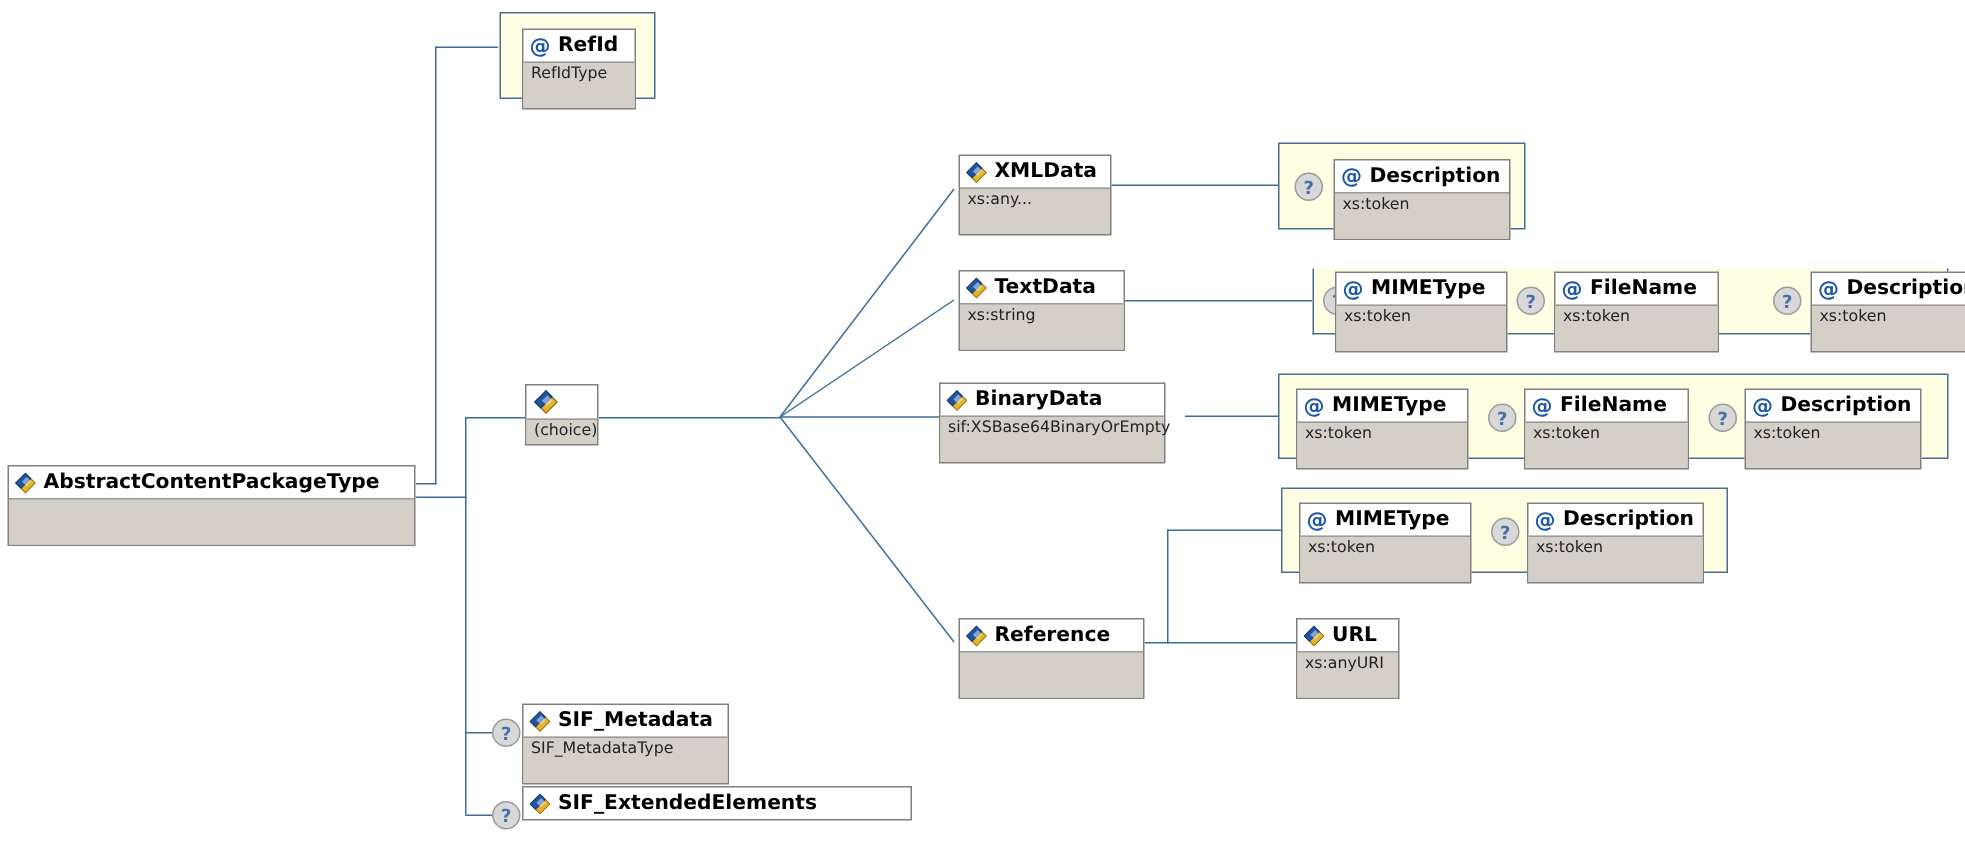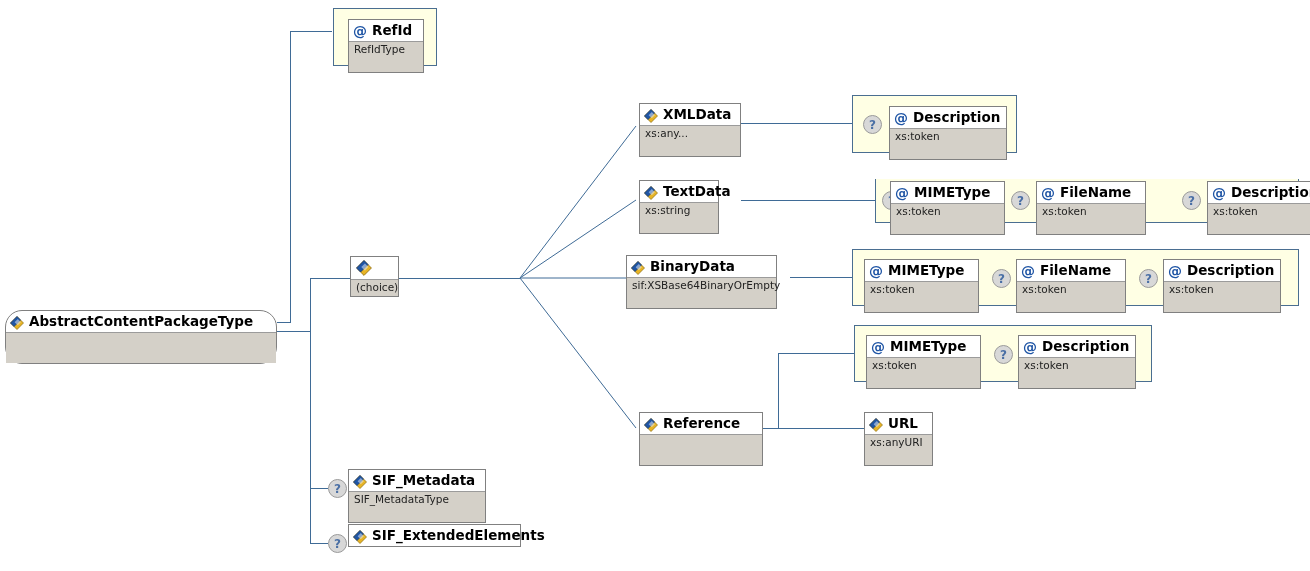--- a/index.html
+++ b/index.html
@@ -83,21 +83,21 @@
   <div class="ln lnh" style="left:399px;top:278px;width:121px;"></div>
 
   <div class="ln lnh" style="left:741px;top:123px;width:111px;"></div>
   <div class="ln lnh" style="left:741px;top:200px;width:134px;"></div>
   <div class="ln lnh" style="left:790px;top:277px;width:62px;"></div>
 
   <div class="ln lnh" style="left:751px;top:428px;width:113px;"></div>
   <div class="ln lnv" style="left:778px;top:353px;height:76px;"></div>
   <div class="ln lnh" style="left:778px;top:353px;width:76px;"></div>
 
-  <div class="node" style="left:5px;top:310px;width:272px;border-radius:17px;">
+  <div class="node" style="left:5px;top:310px;width:272px;">
     <div class="nm">
       <span class="eico">
         <svg width="14" height="14" viewBox="0 0 14 14">
           <polygon points="7,0.5 13.5,7 7,13.5 0.5,7" fill="#e8b424" stroke="#8a6a10" stroke-width="0.7"></polygon>
           <polygon points="7,0.5 10.5,4 4,10.5 0.5,7" fill="#1f55a5" stroke="#143b74" stroke-width="0.7"></polygon>
           <polygon points="4.6,6.2 7.8,3 10.9,6.2 7.8,9.3" fill="#dfe8f5" opacity="0.55"></polygon>
         </svg>
       </span>
       <span>AbstractContentPackageType</span>
     </div>
@@ -143,21 +143,21 @@
     <div class="opt" style="left:10px;top:19px;">?</div>
     <div class="node" style="left:36px;top:10px;width:118px;">
       <div class="nm">
         <span class="aico">@</span>
         <span>Description</span>
       </div>
       <div class="ty">xs:token</div>
     </div>
   </div>
 
-  <div class="node" style="left:639px;top:180px;width:80px;">
+  <div class="node" style="left:639px;top:180px;width:111px;">
     <div class="nm">
       <span class="eico">
         <svg width="14" height="14" viewBox="0 0 14 14">
           <polygon points="7,0.5 13.5,7 7,13.5 0.5,7" fill="#e8b424" stroke="#8a6a10" stroke-width="0.7"></polygon>
           <polygon points="7,0.5 10.5,4 4,10.5 0.5,7" fill="#1f55a5" stroke="#143b74" stroke-width="0.7"></polygon>
           <polygon points="4.6,6.2 7.8,3 10.9,6.2 7.8,9.3" fill="#dfe8f5" opacity="0.55"></polygon>
         </svg>
       </span>
       <span>TextData</span>
     </div>
@@ -286,21 +286,21 @@
           <polygon points="7,0.5 10.5,4 4,10.5 0.5,7" fill="#1f55a5" stroke="#143b74" stroke-width="0.7"></polygon>
           <polygon points="4.6,6.2 7.8,3 10.9,6.2 7.8,9.3" fill="#dfe8f5" opacity="0.55"></polygon>
         </svg>
       </span>
       <span>SIF_Metadata</span>
     </div>
     <div class="ty">SIF_MetadataType</div>
   </div>
 
   <div class="opt" style="left:328px;top:534px;">?</div>
-  <div class="node" style="left:348px;top:524px;width:173px;text-align:center;">
+  <div class="node" style="left:348px;top:524px;width:260px;text-align:center;">
     <div class="nm">
       <span class="eico">
         <svg width="14" height="14" viewBox="0 0 14 14">
           <polygon points="7,0.5 13.5,7 7,13.5 0.5,7" fill="#e8b424" stroke="#8a6a10" stroke-width="0.7"></polygon>
           <polygon points="7,0.5 10.5,4 4,10.5 0.5,7" fill="#1f55a5" stroke="#143b74" stroke-width="0.7"></polygon>
           <polygon points="4.6,6.2 7.8,3 10.9,6.2 7.8,9.3" fill="#dfe8f5" opacity="0.55"></polygon>
         </svg>
       </span>
       <span>SIF_ExtendedElements</span>
     </div>

